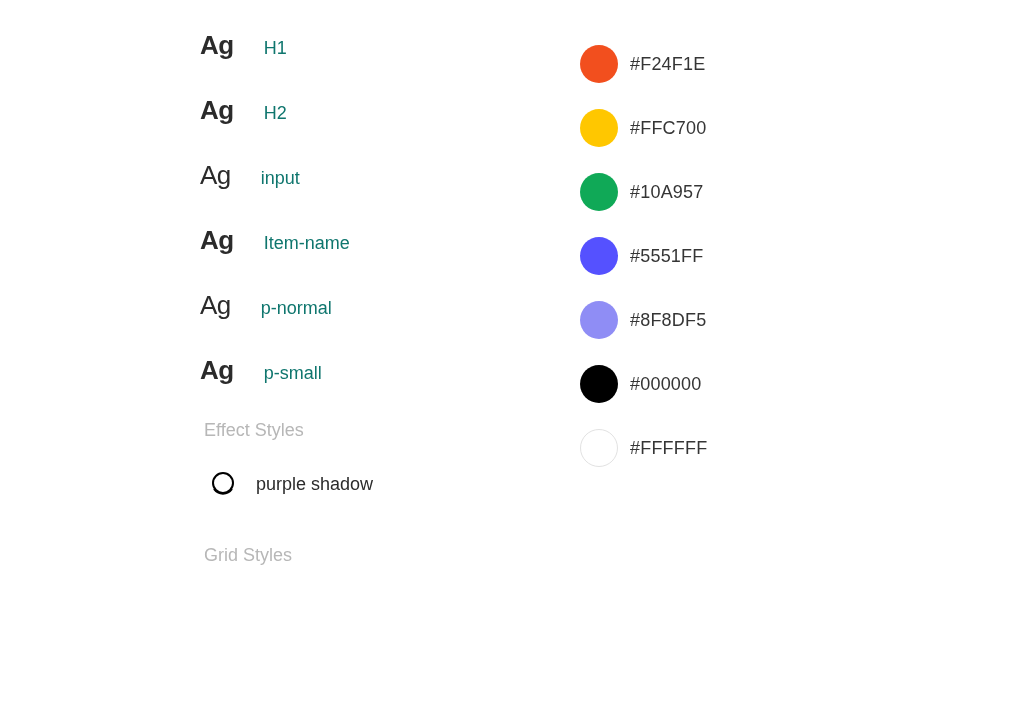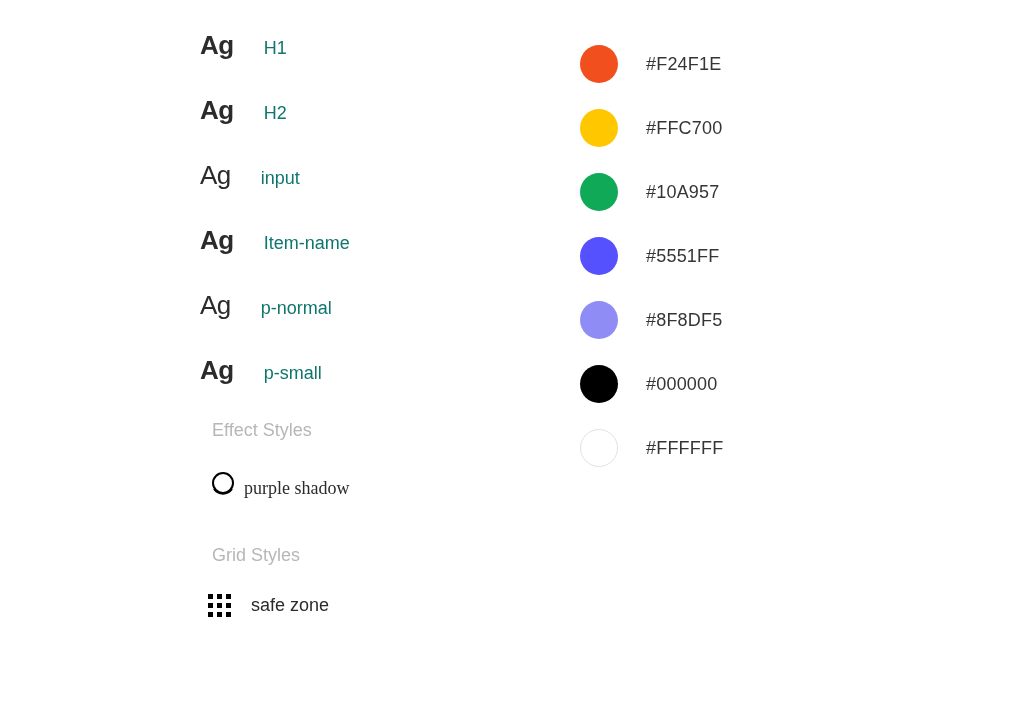--- a/index.html
+++ b/index.html
@@ -9,32 +9,32 @@
     .right-col { position: absolute; left: 580px; top: 45px; width: 260px; }
 
     
     .type-row { display: flex; align-items: baseline; margin-bottom: 34px; gap: 30px; }
     .sample { font-size: 26px; letter-spacing: -0.5px; }
     .w700 { font-weight: 700; }
     .w600 { font-weight: 600; }
     .w400 { font-weight: 400; }
     .type-label { font-size: 18px; color: #0f766e; font-weight: 400; }
 
-    .section-heading { font-size: 18px; color: #b7b7b7; font-weight: 400; margin: 30px 0 28px 12px; }
+    .section-heading { font-size: 18px; color: #b7b7b7; font-weight: 400; margin: 30px 0 28px 4px; }
 
-    .effect-row { display: flex; align-items: flex-end; gap: 6px; margin-left: 8px; font-family: Liberation Serif, serif; }
+    .effect-row { display: flex; align-items: center; gap: 18px; margin-left: 8px; }
     .effect-label { font-size: 18px; color: #2b2b2b; }
 
     .grid-row { display: flex; align-items: center; gap: 20px; margin-left: 8px; }
     .grid-label { font-size: 18px; color: #2b2b2b; }
     .grid-dots { display: grid; grid-template-columns: repeat(3, 5px); grid-template-rows: repeat(3, 5px); gap: 4px; }
     .grid-dots span { width: 5px; height: 5px; background: #000; display: block; }
 
     
-    .color-row { display: flex; align-items: center; gap: 28px; margin-bottom: 26px; }
+    .color-row { display: flex; align-items: center; gap: 12px; margin-bottom: 26px; }
     .swatch { width: 38px; height: 38px; border-radius: 50%; flex-shrink: 0; }
     .swatch.outline { border: 1px solid #e2e2e2; }
     .hex { font-size: 18px; color: #353535; font-weight: 400; letter-spacing: 0.2px; font-family: inherit; }
 
     .effect-icon-svg { display: block; }
   </style>
 </head>
 <body>
 
 <div class="panel">
@@ -75,34 +75,20 @@
         <svg class="effect-icon-svg" width="30" height="30" viewBox="0 0 30 30">
           <circle cx="15" cy="14" r="10" fill="none" stroke="#000" stroke-width="2"></circle>
           <path d="M6 20 A 11 11 0 0 0 24 20" fill="none" stroke="#000" stroke-width="2"></path>
         </svg>
       </span>
       <span class="effect-label">purple shadow</span>
     </div>
 
     <div class="section-heading" style="margin-top:46px;">Grid Styles</div>
 
-    <div class="grid-row">
-      <span class="grid-dots">
-        <span></span>
-          <span></span>
-          <span></span>
-        <span></span>
-          <span></span>
-          <span></span>
-        <span></span>
-          <span></span>
-          <span></span>
-      </span>
-      <span class="grid-label">safe zone</span>
-    </div>
 
   </div>
 
   <div class="right-col" id="color-list">
       <div class="color-row">
         <span class="swatch" style="background: rgb(242, 79, 30);"></span>
         <span class="hex">#F24F1E</span>
       </div>
       <div class="color-row">
         <span class="swatch" style="background: rgb(255, 199, 0);"></span>

